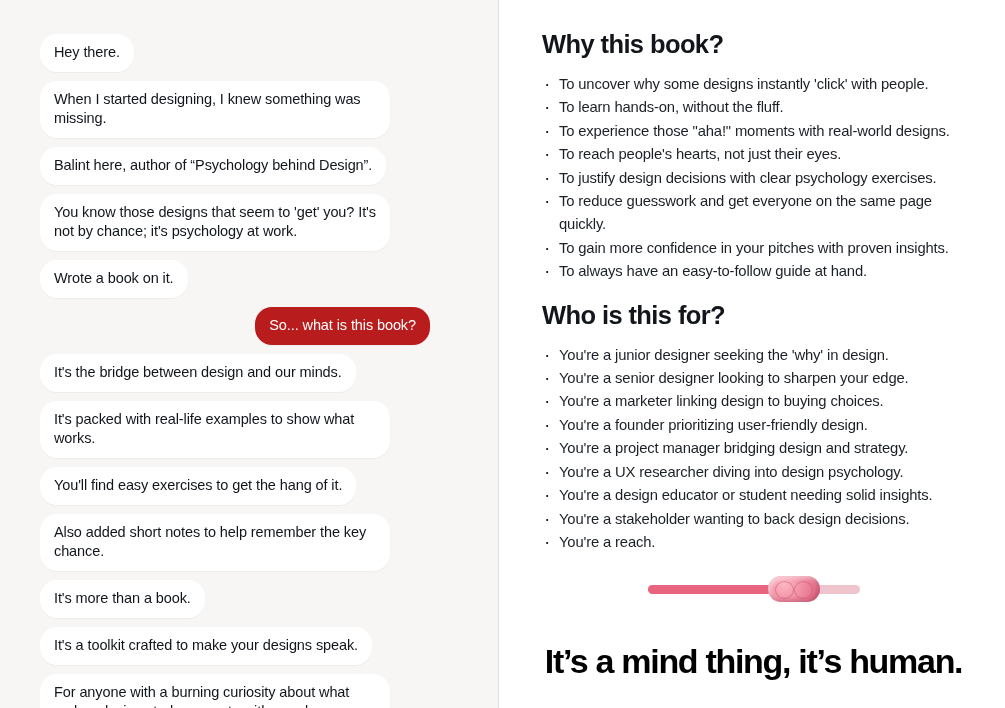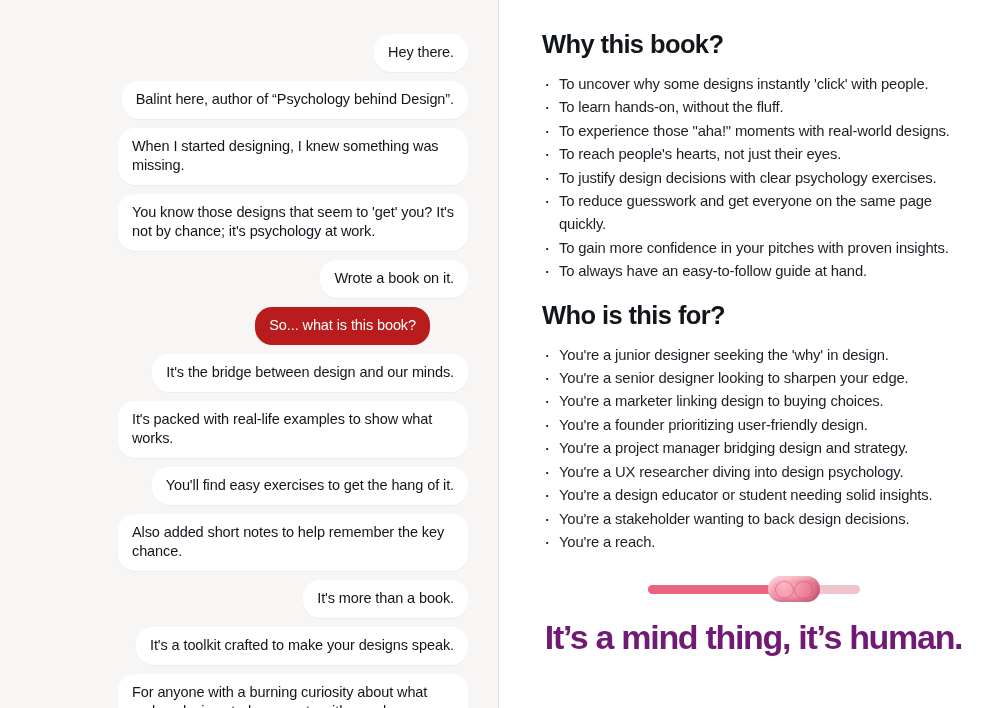--- a/index.html
+++ b/index.html
@@ -1,15 +1,15 @@
 <!DOCTYPE html>
 <html><head>
 <meta charset="utf-8">
 <style>
-  * { box-sizing: border-box; margin: 0; padding: 0; justify-content: flex-end; }
+  * { box-sizing: border-box; margin: 0; padding: 0; }
   html, body {
     width: 1005px; height: 708px;
     font-family: "Liberation Sans", sans-serif;
     background: #ffffff;
     overflow: hidden;
   }
   .page {
     position: relative;
     width: 1005px; height: 708px;
     display: flex;
@@ -112,43 +112,43 @@
   .slider-knob::before,
   .slider-knob::after {
     content: "";
     position: absolute;
     border-radius: 50%;
     border: 1.5px solid rgba(196,90,120,0.55);
   }
   .slider-knob::before { left: 7px; top: 5px; width: 17px; height: 16px; }
   .slider-knob::after  { right: 7px; top: 5px; width: 17px; height: 16px; }
   .tagline {
-    margin-top: 16px;
+    margin-top: 40px;
     text-align: center;
     font-size: 34px;
     font-weight: 700;
     letter-spacing: -1.3px;
-    color: #701a75;
+    color: #000000;
   }
 </style>
 </head>
 <body>
 
 <div class="page">
 
   <div class="chat-panel">
     <div id="chat-thread">
         <div class="bubble-row">
           <div class="bubble">Hey there.</div>
         </div>
         <div class="bubble-row">
+          <div class="bubble">When I started designing, I knew something was missing.</div>
+        </div>
+        <div class="bubble-row">
           <div class="bubble">Balint here, author of “Psychology behind Design”.</div>
-        </div>
-        <div class="bubble-row">
-          <div class="bubble">When I started designing, I knew something was missing.</div>
         </div>
         <div class="bubble-row">
           <div class="bubble">You know those designs that seem to 'get' you? It's not by chance; it's psychology at work.</div>
         </div>
         <div class="bubble-row">
           <div class="bubble">Wrote a book on it.</div>
         </div>
         <div class="bubble-row right">
           <div class="bubble sent">So... what is this book?</div>
         </div>

